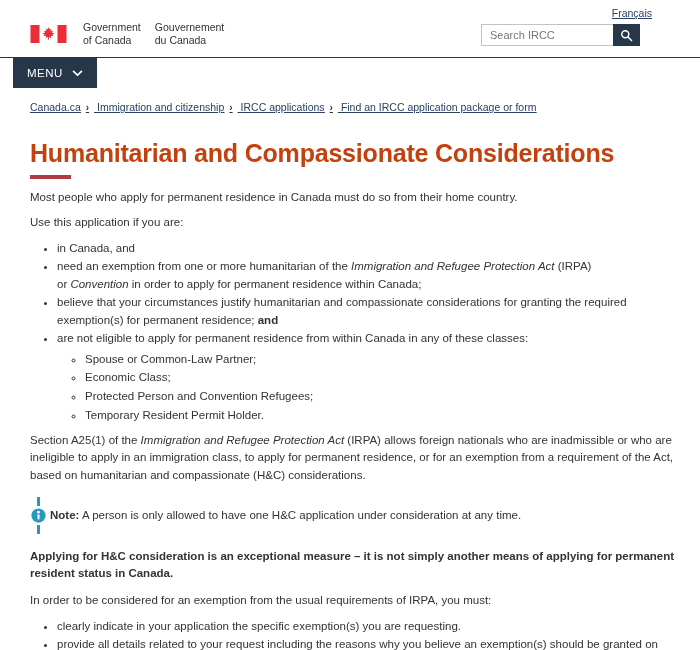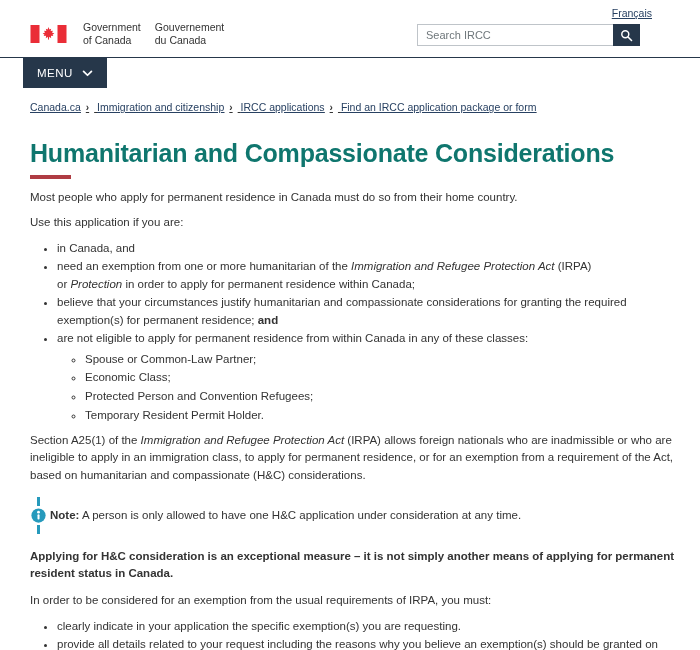--- a/index.html
+++ b/index.html
@@ -17,49 +17,49 @@
   .lang-link { font-size: 10.5px; }
   .hdr-main {
     display: flex; justify-content: space-between; align-items: flex-start;
     padding: 3px 60px 10px 30px;
   }
   .fip { display: flex; align-items: center; gap: 16px; text-decoration: none; }
   .fip-text { display: flex; gap: 14px; color: #333; font-size: 10.5px; line-height: 1.25; }
   .flag { width: 37px; height: 18px; flex: 0 0 auto; }
   .searchbar { display: flex; margin-top: 3px; }
   .search-input {
-    width: 196px; height: 22px; border: 1px solid #bfc4c9; border-right: none;
+    width: 132px; height: 22px; border: 1px solid #bfc4c9; border-right: none;
     padding: 0 8px; font-size: 11px; color: #333; outline: none;
     font-family: "Liberation Sans", sans-serif;
   }
   .search-input::placeholder { color: #6f777b; }
   .search-btn {
     width: 27px; height: 22px; border: 0; background: #26374A;
     display: flex; align-items: center; justify-content: center; cursor: pointer;
   }
 
   
   .menubar { border-top: 1px solid #26374A; height: 30px; }
   .menu-btn {
-    margin-left: 23px; height: 30px; padding: 0 14px;
+    margin-left: 13px; height: 30px; padding: 0 14px;
     background: #26374A; color: #fff; border: 0; cursor: pointer;
     display: inline-flex; align-items: center; gap: 9px;
     font-size: 11.5px; letter-spacing: 0.5px;
     font-family: "Liberation Sans", sans-serif;
   }
 
   
   .breadcrumb { margin: 13px 30px 0; font-size: 10.5px; color: #333; text-decoration: underline; }
   .breadcrumb a { margin-right: 4px; }
   .crumb-sep { margin: 0 5px 0 1px; color: #333; font-weight: bold; font-size: 10px; }
 
   
   main { padding: 0 25px 0 30px; }
   h1 {
-    margin: 22px 0 0; font-size: 25px; font-weight: 700; color: #0f766e;
+    margin: 22px 0 0; font-size: 25px; font-weight: 700; color: #c2410c;
     letter-spacing: -0.2px; line-height: 1.2;
   }
   .h1-underline { width: 41px; height: 4px; background: #AF3C43; margin-top: 7px; }
   p { margin: 8px 0; }
   .lead { margin-top: 10px; }
   ul { margin: 4px 0 8px; padding-left: 27px; }
   ul.disc { list-style: disc; }
   ul.circle { list-style: circle; margin: 3px 0 1px; padding-left: 28px; }
   li { margin: 1.5px 0; }
   .it { font-style: italic; }
@@ -132,21 +132,21 @@
 
   <p class="lead">Most people who apply for permanent residence in Canada must do so from their home country.</p>
   <p>Use this application if you are:</p>
 
   <ul class="disc">
     <li>
       <span>in Canada, and</span>
     </li>
     <li>
       <span>need an exemption from one or more humanitarian of the </span><span class="it">Immigration and Refugee Protection Act</span><span> (IRPA)</span><br>
-      <span>or </span><span class="it">Protection</span><span> in order to apply for permanent residence within Canada;</span>
+      <span>or </span><span class="it">Convention</span><span> in order to apply for permanent residence within Canada;</span>
     </li>
     <li>
       <span>believe that your circumstances justify humanitarian and compassionate considerations for granting the required exemption(s) for permanent residence; </span><span class="bd">and</span>
     </li>
     <li>
       <span>are not eligible to apply for permanent residence from within Canada in any of these classes:</span>
       <ul class="circle">
         <li>Spouse or Common-Law Partner;</li>
         <li>Economic Class;</li>
         <li>Protected Person and Convention Refugees;</li>

